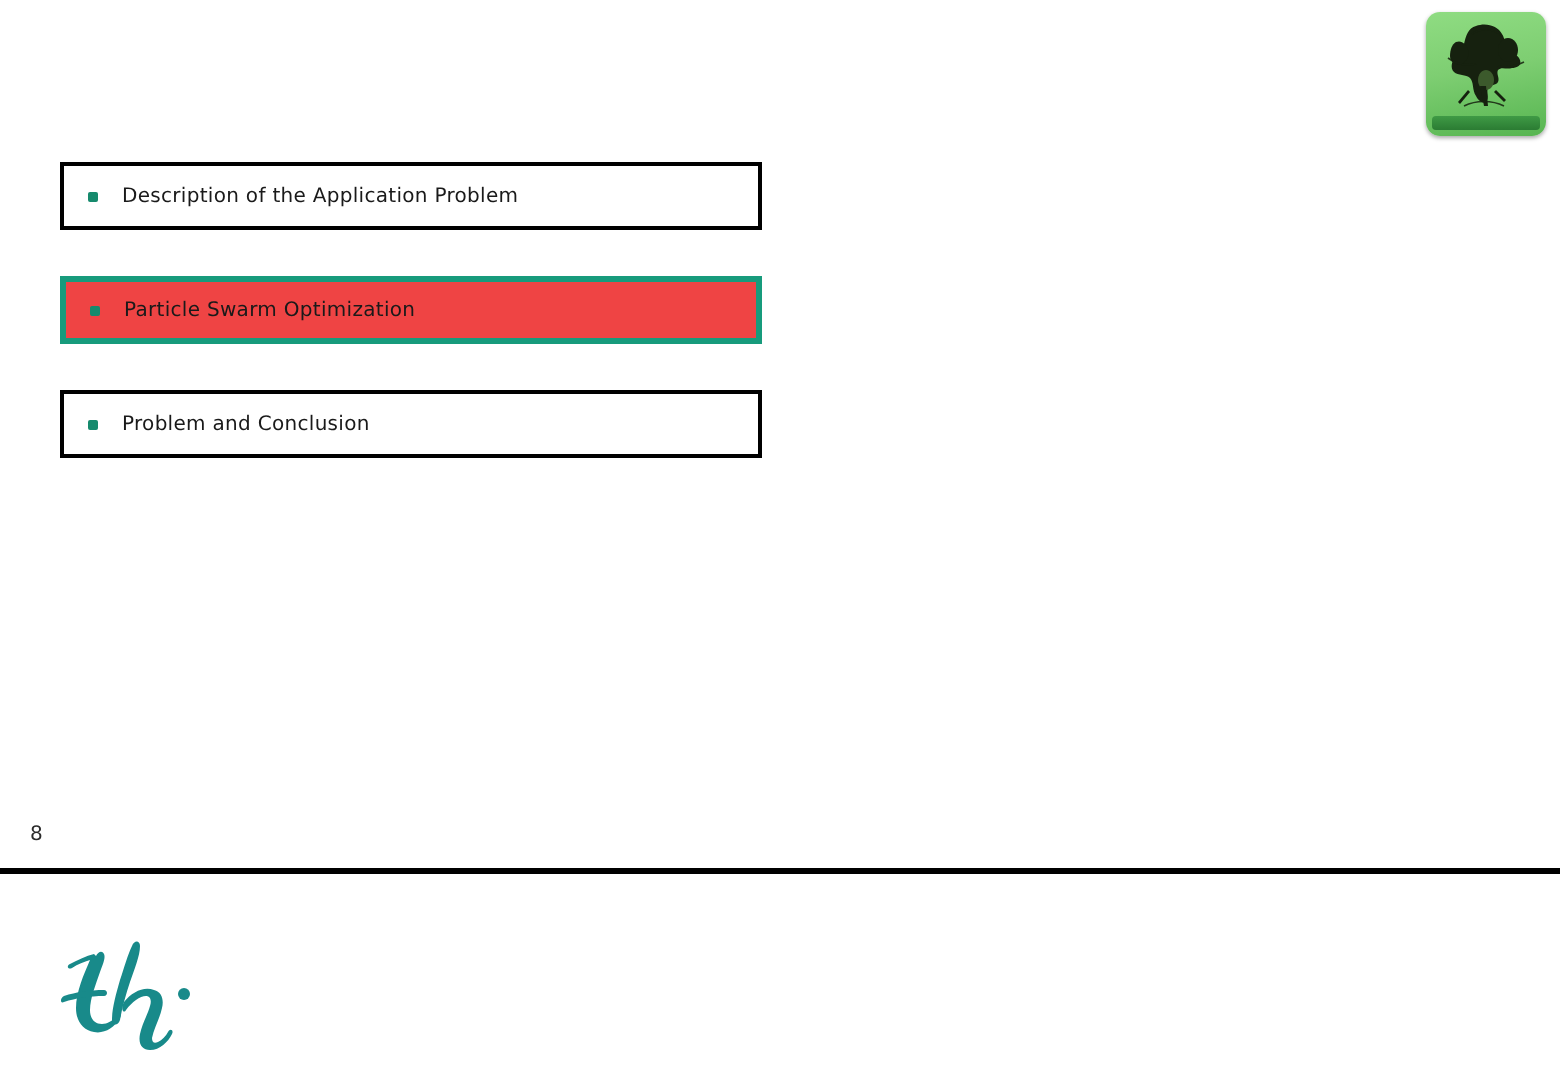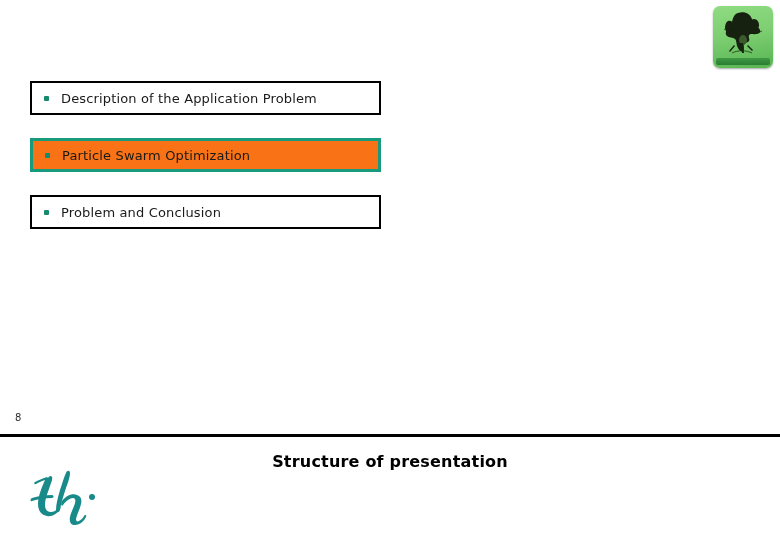--- a/index.html
+++ b/index.html
@@ -69,35 +69,35 @@
     box-sizing: border-box;
     width: 351px;
     height: 34px;
     margin-bottom: 23px;
     display: flex;
     align-items: center;
     background: #ffffff;
     border: 2px solid #000000;
   }
   .bullet-box.highlight {
-    background: #f97316;
+    background: #ef4444;
     border: 3px solid #179b7c;
   }
   .bullet-dot {
     flex: 0 0 auto;
     width: 5px;
     height: 5px;
     margin-left: 12px;
     margin-right: 12px;
     background: #168a6d;
     border-radius: 1px;
   }
   .bullet-text {
     font-family: "DejaVu Sans", sans-serif;
-    font-size: 13px;
+    font-size: 10px;
     color: #1a1a1a;
     letter-spacing: 0.15px;
     white-space: nowrap;
   }
 
   
   .page-number {
     position: absolute;
     left: 15px;
     top: 412px;
@@ -181,21 +181,20 @@
       <span class="bullet-dot"></span>
       <span class="bullet-text">Problem and Conclusion</span>
     </div>
 
   </div>
 
   <div class="page-number">8</div>
 
   <div class="divider"></div>
 
-  <div class="footer-title">Structure of presentation</div>
 
   <div class="th-logo">
     <svg viewBox="0 0 96 66">
       <g fill="#188a8a">
         <path d="M30 10c1-2 3-3 4-1 1 2-1 6-2 9-2 6-5 13-5 19 0 4 2 7 6 7 3 0 6-2 8-5 1-1 2 0 1 2-3 5-8 8-13 7-6-1-9-6-9-12 0-8 4-17 7-24-3 1-6 2-9 4-2 1-3-1-1-2 4-2 8-4 12-5z"></path>
         <path d="M14 30c6-2 13-3 20-3 2 0 2 3 0 3-7 0-14 1-20 3-2 1-2-2 0-3z"></path>
         <path d="M48 5c1-3 4-3 4 0 0 5-3 12-5 18-2 6-4 13-5 19-1 3-4 3-4 0 0-6 2-13 4-20 2-6 4-13 6-17z"></path>
         <path d="M44 33c4-5 10-8 15-6 4 1 5 5 4 9-1 5-4 10-5 15 0 2 1 3 3 2 2-1 4-3 5-5 1-2 3-1 2 1-2 4-6 8-11 8-4 0-6-3-5-8 1-5 4-10 5-14 1-3 0-5-2-5-3 0-7 3-10 7-1 2-3 0-1-4z"></path>
         <circle cx="74" cy="29" r="3"></circle>
       </g>

